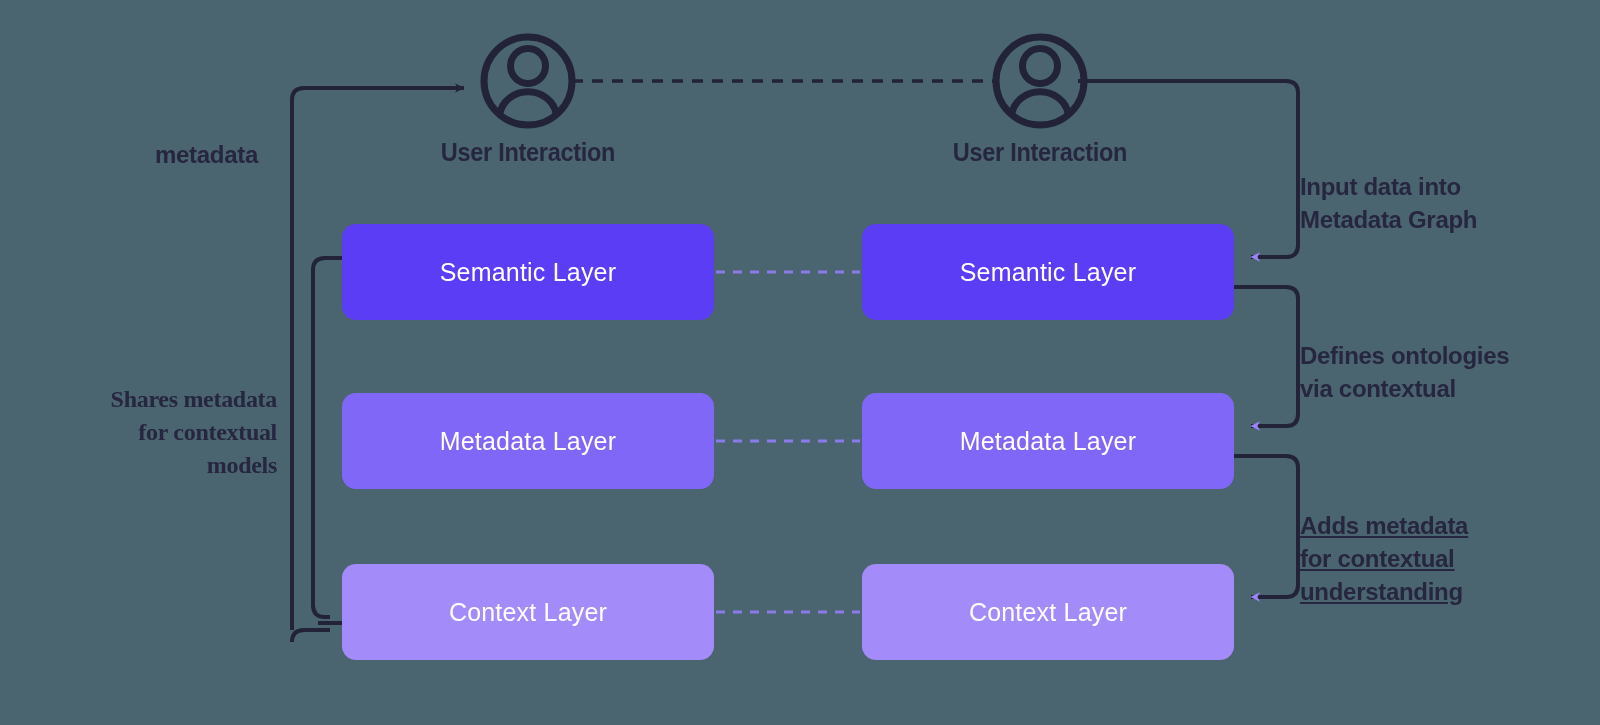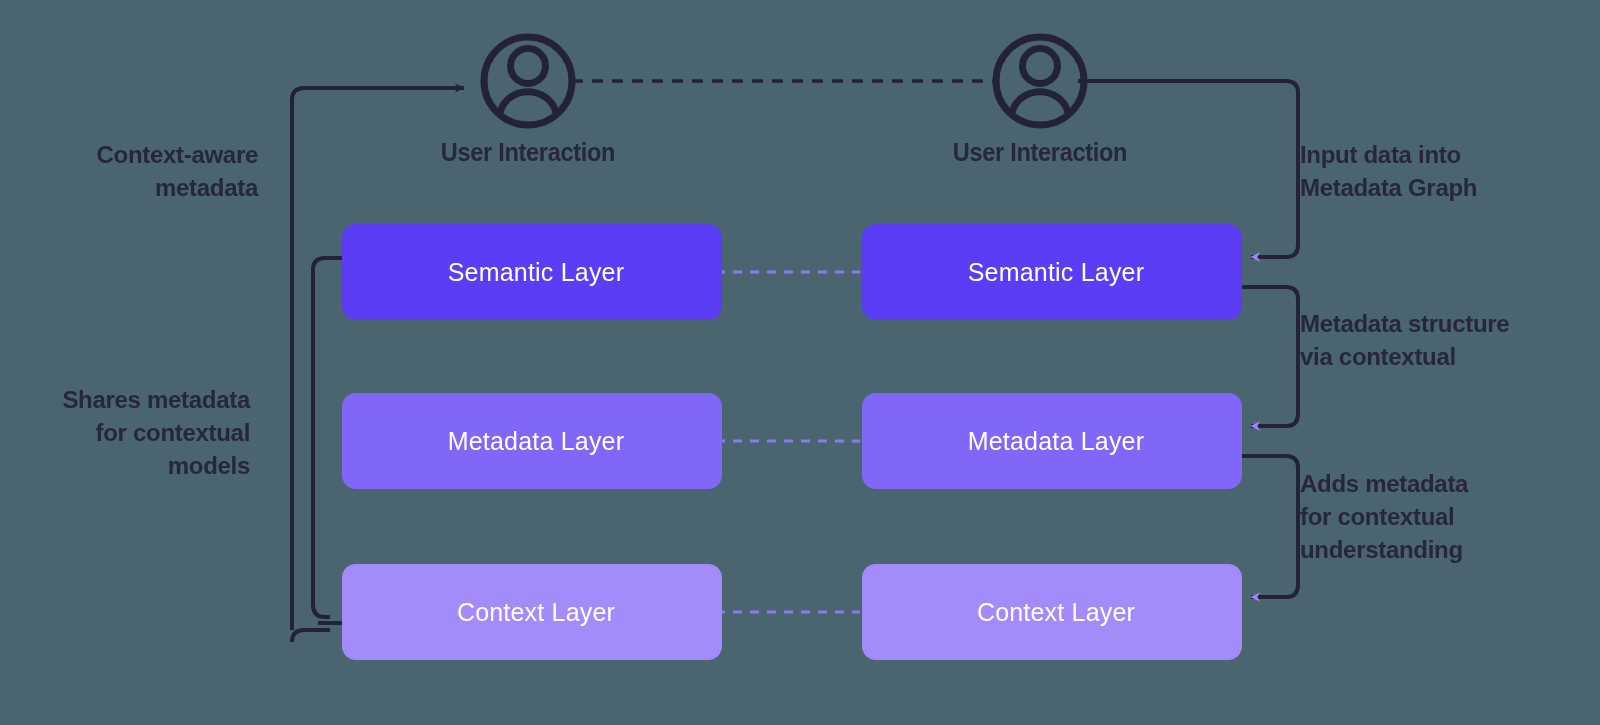--- a/index.html
+++ b/index.html
@@ -27,21 +27,20 @@
     position: absolute;
     border-radius: 14px;
     display: flex;
     align-items: center;
     justify-content: center;
     color: #ffffff;
     font-size: 25px;
     font-family: "Liberation Sans", sans-serif;
     font-weight: 400;
     letter-spacing: 0.2px;
-    padding-left: 8px;
   }
   .actor-label {
     position: absolute;
     color: #262640;
     font-family: "Liberation Sans", sans-serif;
     font-weight: bold;
     font-size: 25px;
     text-align: center;
     letter-spacing: -0.3px;
     transform: scaleX(0.94);
@@ -49,21 +48,21 @@
   .edge-label {
     position: absolute;
     color: #262640;
     font-family: "Liberation Sans", sans-serif;
     font-weight: bold;
     font-size: 24px;
     line-height: 33px;
     letter-spacing: -0.3px;
   }
   .edge-label.right-align { text-align: right; }
-  .edge-label.left-align  { text-align: left; }
+  .edge-label.left-align  { text-align: left; margin-top: 32px; }
 </style>
 </head>
 <body>
 
 <div id="canvas">
 
   <svg id="wires" viewBox="0 0 1600 725" width="1600" height="725">
     <defs>
       <marker id="arrow-accent-r" markerWidth="11" markerHeight="11" refX="9.6" refY="5.5" orient="auto" markerUnits="userSpaceOnUse">
         <path d="M0.6,0.8 L10.2,5.5 L0.6,10.2 L3.2,5.5 Z" fill="#9b85f8"></path>
@@ -126,39 +125,38 @@
     <span>Semantic Layer</span>
   </div>
   <div class="node-box" style="left:862px; top:393px; width:372px; height:96px; background:#8067f7;">
     <span>Metadata Layer</span>
   </div>
   <div class="node-box" style="left:862px; top:564px; width:372px; height:96px; background:#a48bfa;">
     <span>Context Layer</span>
   </div>
 
   <div class="edge-label right-align" style="left:20px; top:138px; width:238px;">
-    <div>Context-aware</div>
     <div>metadata</div>
   </div>
 
-  <div class="edge-label right-align" style="left:8px; top:383px; width:242px;">
+  <div class="edge-label right-align" style="left:35px; top:383px; width:242px;font-family:Liberation Serif, serif;">
     <div>Shares metadata</div>
     <div>for contextual</div>
     <div>models</div>
   </div>
 
   <div class="edge-label left-align" style="left:1300px; top:138px; width:290px;">
     <div>Input data into</div>
     <div>Metadata Graph</div>
   </div>
 
   <div class="edge-label left-align" style="left:1300px; top:307px; width:290px;">
-    <div>Metadata structure</div>
+    <div>Defines ontologies</div>
     <div>via contextual</div>
   </div>
 
-  <div class="edge-label left-align" style="left:1300px; top:467px; width:290px;">
+  <div class="edge-label left-align" style="left:1300px; top:477px; width:290px;text-decoration:underline;">
     <div>Adds metadata</div>
     <div>for contextual</div>
     <div>understanding</div>
   </div>
 
 </div>
 
 </body></html>

